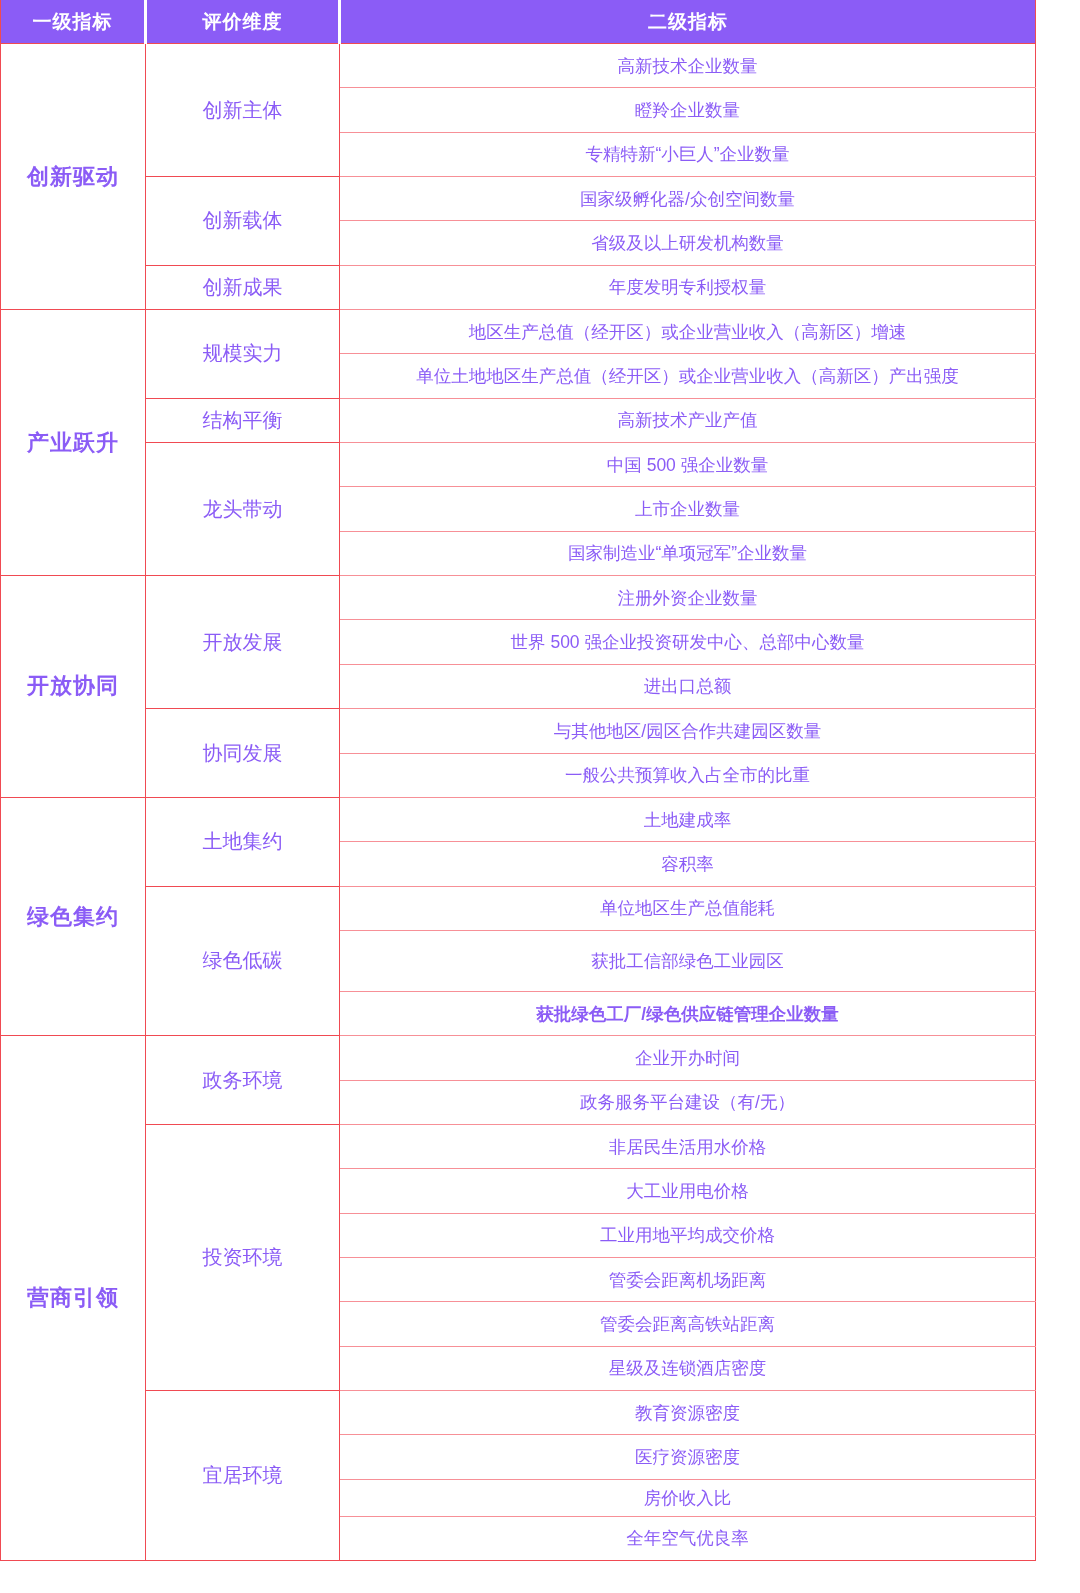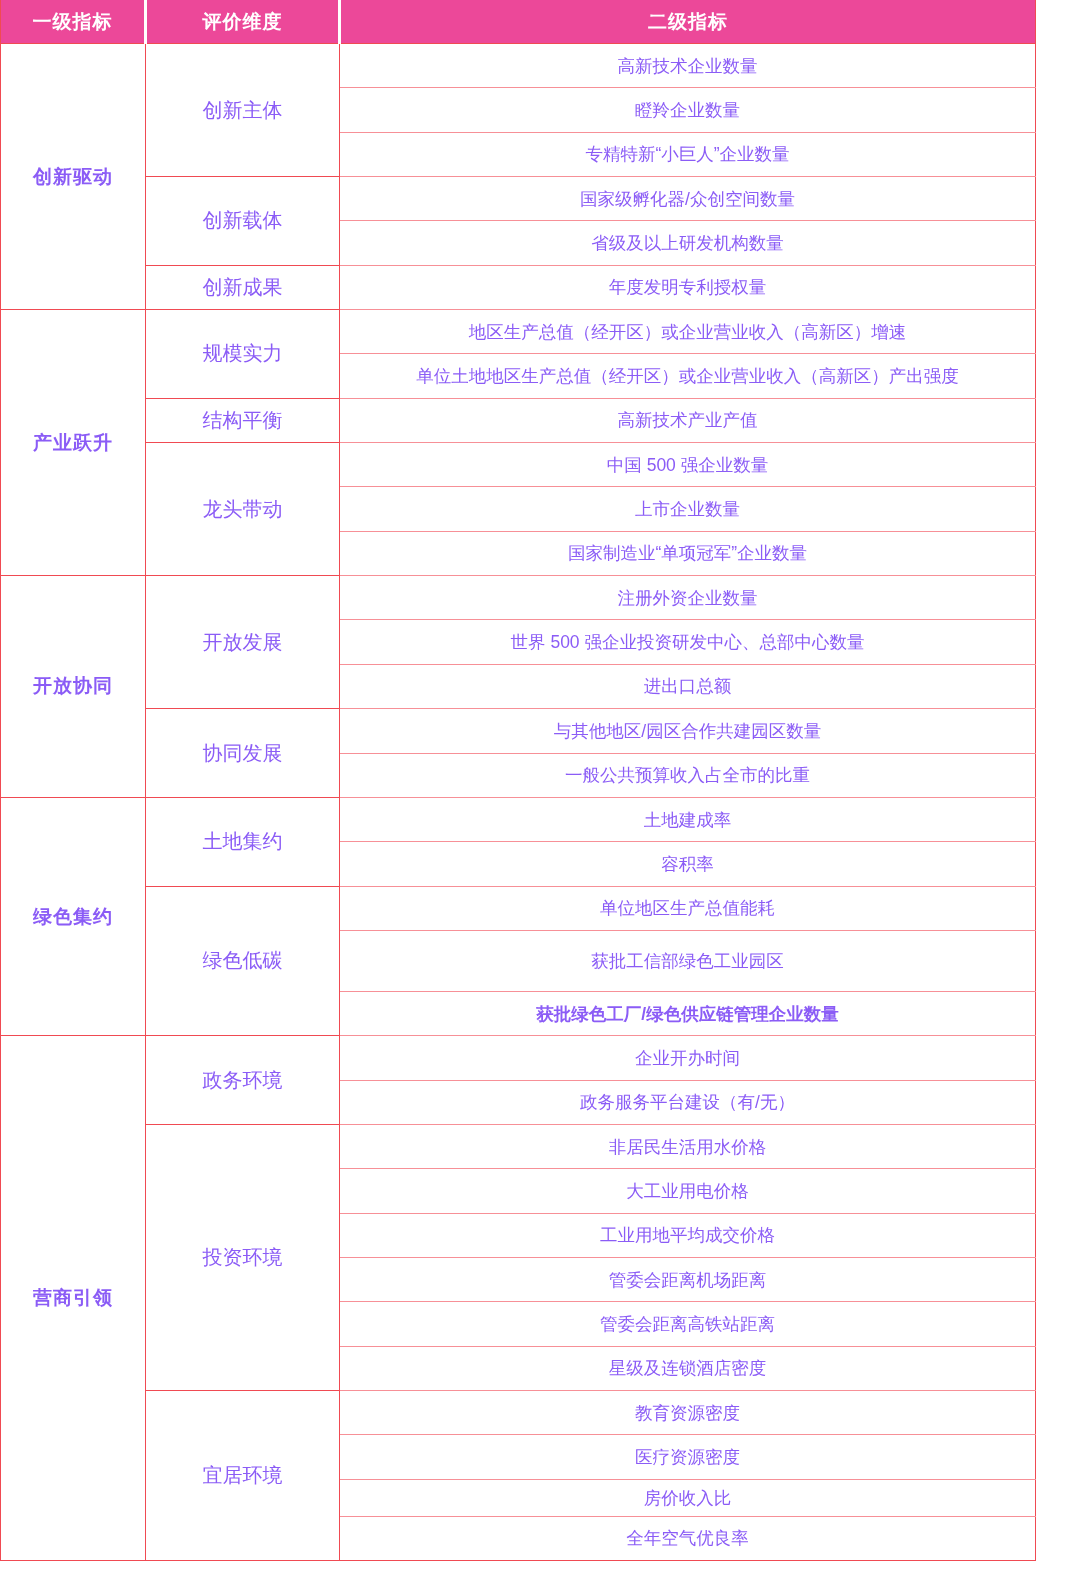--- a/index.html
+++ b/index.html
@@ -24,21 +24,21 @@
     table-layout: fixed;
     width: 1035px;
     border: 1px solid #F04A52;
     border-top: none;
   }
   table.indicator-table col.c1 { width: 145px; }
   table.indicator-table col.c2 { width: 194px; }
   table.indicator-table col.c3 { width: 696px; }
 
   thead th {
-    background: #ec4899;
+    background: #8b5cf6;
     color: #ffffff;
     font-weight: bold;
     font-size: 19px;
     height: 43px;
     line-height: 43px;
     padding: 0;
     margin: 0;
     text-align: center;
     border: none;
     letter-spacing: 1px;
@@ -51,21 +51,21 @@
     padding: 0 6px;
     text-align: center;
     vertical-align: middle;
     font-size: 17.5px;
     color: #8b5cf6;
     border: 1px solid #F57079;
     background: #ffffff;
   }
   tbody td.lvl1 {
     font-weight: bold;
-    font-size: 19px;
+    font-size: 22px;
     border-color: #F04A52;
     border-left: 1px solid #F04A52;
     border-right: 1px solid #F04A52;
     letter-spacing: 1px;
   }
   tbody td.lvl2 {
     font-size: 20px;
     border-color: #F04A52;
     border-right: 1px solid #F04A52;
   }

